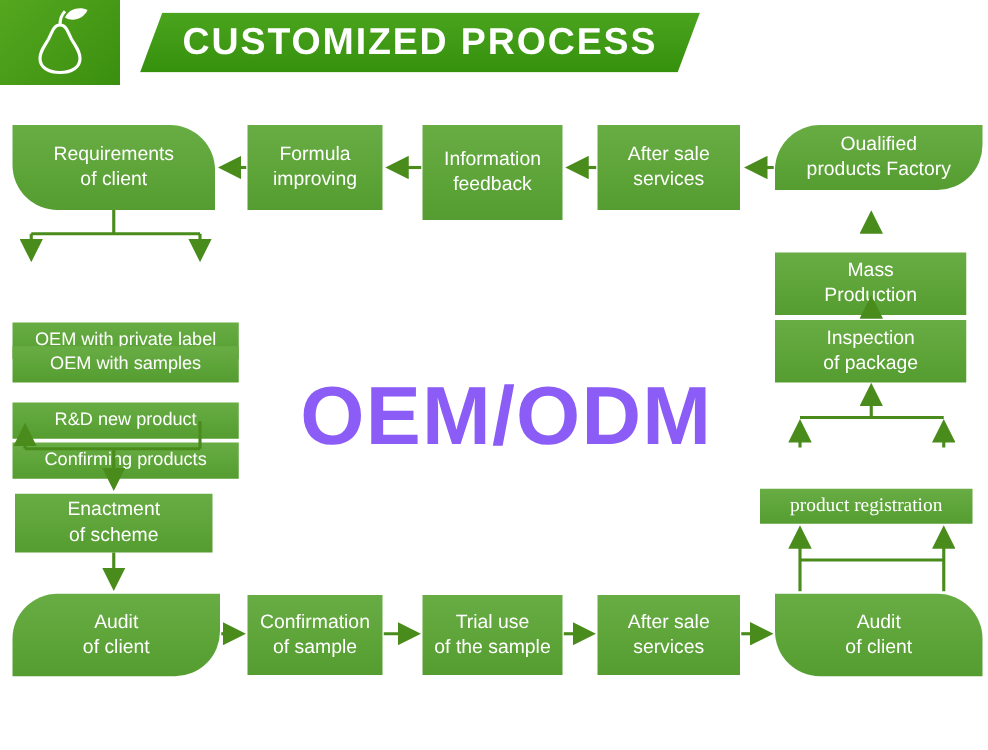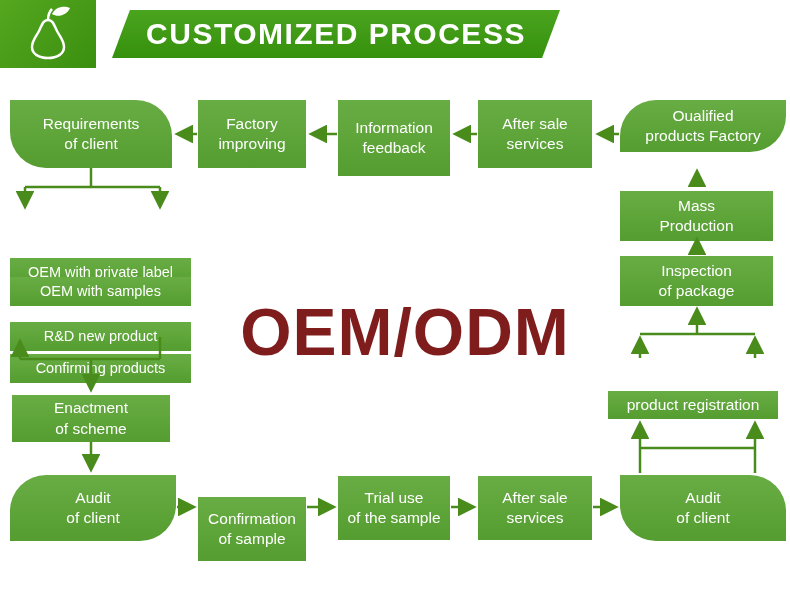--- a/index.html
+++ b/index.html
@@ -35,34 +35,34 @@
   .li-0 { left:10px; top:212px; width:181px; height:29px; }
   .li-1 { left:10px; top:231px; width:181px; height:29px; }
   .li-2 { left:10px; top:276px; width:181px; height:29px; }
   .li-3 { left:10px; top:308px; width:181px; height:29px;text-align:right; }
 
   
   .n-enact  { left:12px; top:395px; width:158px; height:47px; }
   .n-auditl { left:10px; top:475px; width:166px; height:66px; }
 
   
-  .n-confirm { left:198px; top:476px; width:108px; height:64px;margin-top:21px; }
+  .n-confirm { left:198px; top:476px; width:108px; height:64px; }
   .n-trial   { left:338px; top:476px; width:112px; height:64px; }
   .n-asbot   { left:478px; top:476px; width:114px; height:64px; }
   .n-auditr  { left:620px; top:475px; width:166px; height:66px; }
 
   
-  .n-mass    { left:620px; top:191px; width:153px; height:50px; }
+  .n-mass    { left:620px; top:202px; width:153px; height:50px; }
   .n-inspect { left:620px; top:256px; width:153px; height:50px;text-align:center; }
   .n-order   { left:612px; top:360px; width:163px; height:28px; }
-  .n-reg     { left:608px; top:391px; width:170px; height:28px; }
+  .n-reg     { left:608px; top:391px; width:170px; height:28px;font-family:Liberation Serif, serif; }
 
   
   .center-label { position:absolute; left:220px; top:292px; width:370px; height:80px;
-                  color:#7f1d1d; font-size:66px; font-weight:bold; line-height:80px;
+                  color:#8b5cf6; font-size:66px; font-weight:bold; line-height:80px;
                   text-align:center; letter-spacing:1px; }
 
   .arrows { position:absolute; left:0; top:0; width:790px; height:600px; pointer-events:none; }
 </style>
 </head>
 <body>
 
 <div class="canvas">
 
   <div class="logo">
@@ -73,21 +73,21 @@
         <path d="M36 10 C39 3 48 1 54 4 C51 11 42 14 36 10 Z" fill="#ffffff"></path>
       </svg>
     </span>
   </div>
   <div class="banner">
     <span class="banner-title">CUSTOMIZED PROCESS</span>
   </div>
 
   <div class="box n-req r-tr-bl">Requirements
 of client</div>
-  <div class="box n-formula">Factory
+  <div class="box n-formula">Formula
 improving</div>
   <div class="box n-info">Information
 feedback</div>
   <div class="box n-astop">After sale
 services</div>
   <div class="box n-factory r-tl-br">Oualified
 products Factory</div>
 
   <div class="box small li-0">OEM with private label</div>
   <div class="box small li-1">OEM with samples</div>

